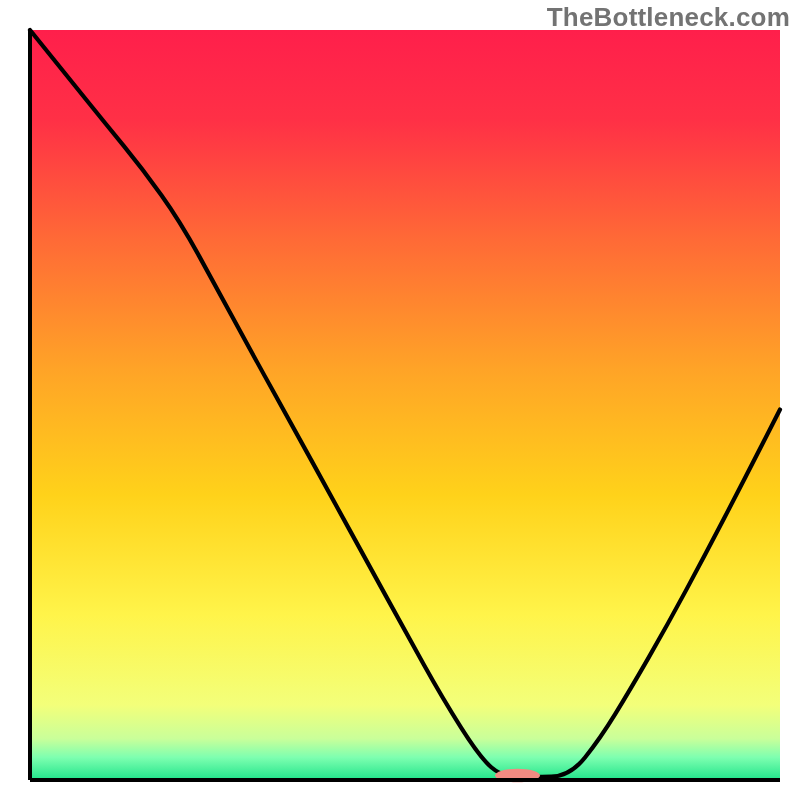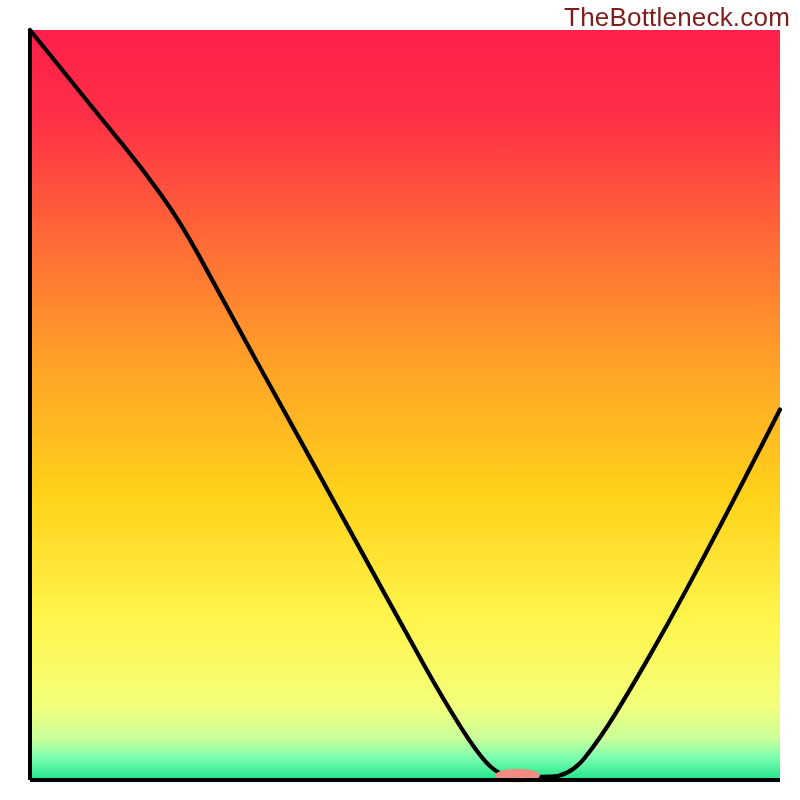--- a/index.html
+++ b/index.html
@@ -14,22 +14,22 @@
     position: relative;
     width: 800px;
     height: 800px;
   }
   .watermark {
     position: absolute;
     top: 2px;
     right: 10px;
     font-family: Arial, Helvetica, sans-serif;
     font-size: 26px;
-    font-weight: 400;
-    color: #7f1d1d;
+    font-weight: 700;
+    color: #737373;
     letter-spacing: 0.2px;
     z-index: 5;
     margin-left: 7px;
   }
   svg {
     display: block;
   }
 </style>
 </head>
 <body>

